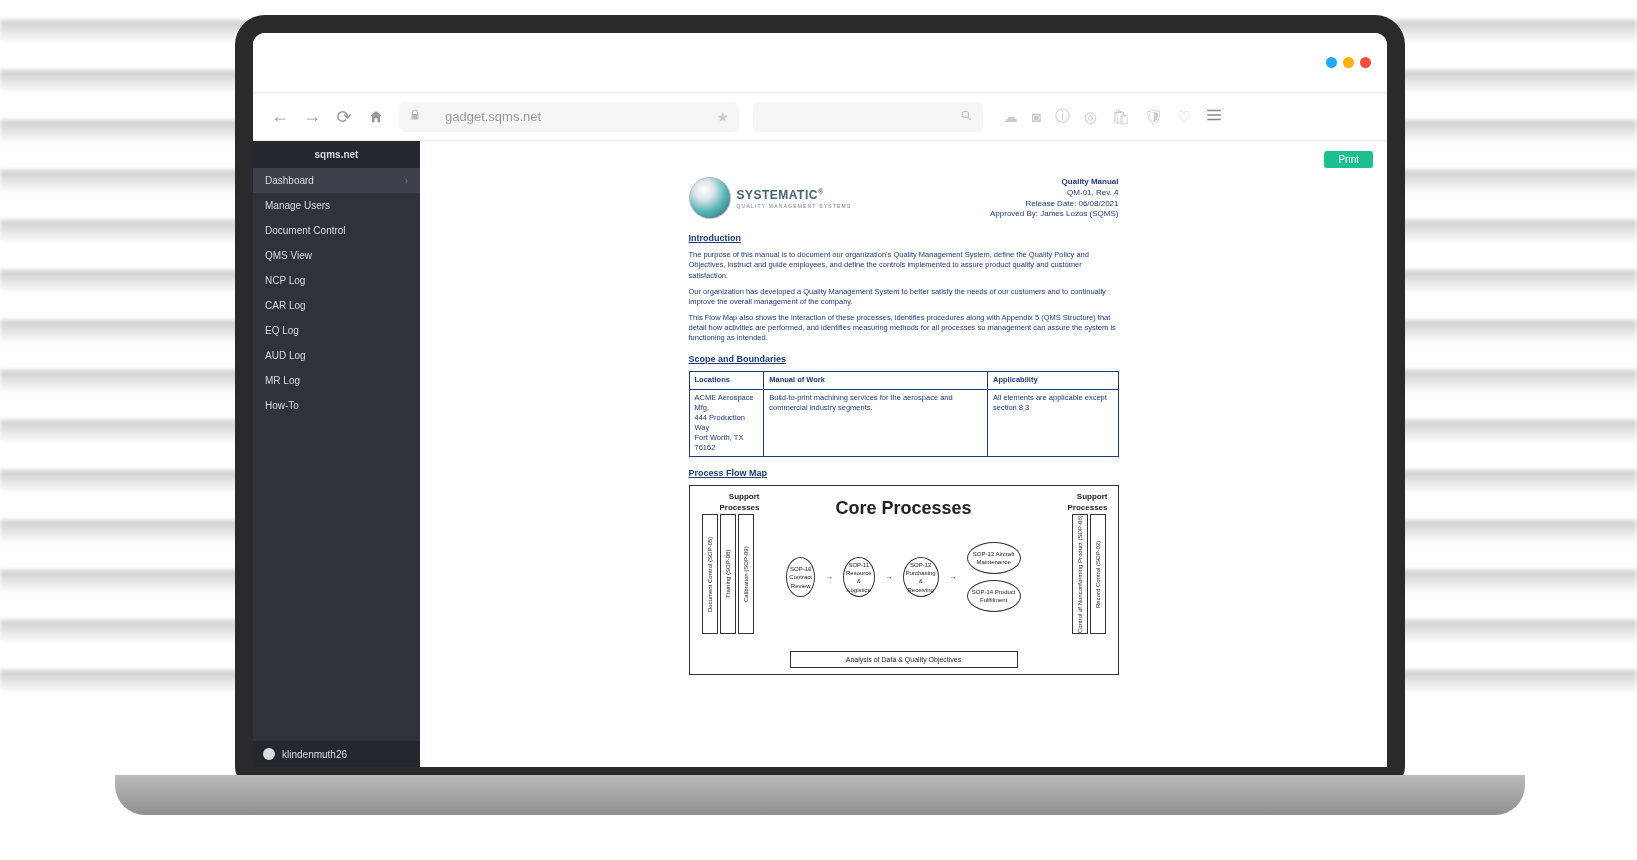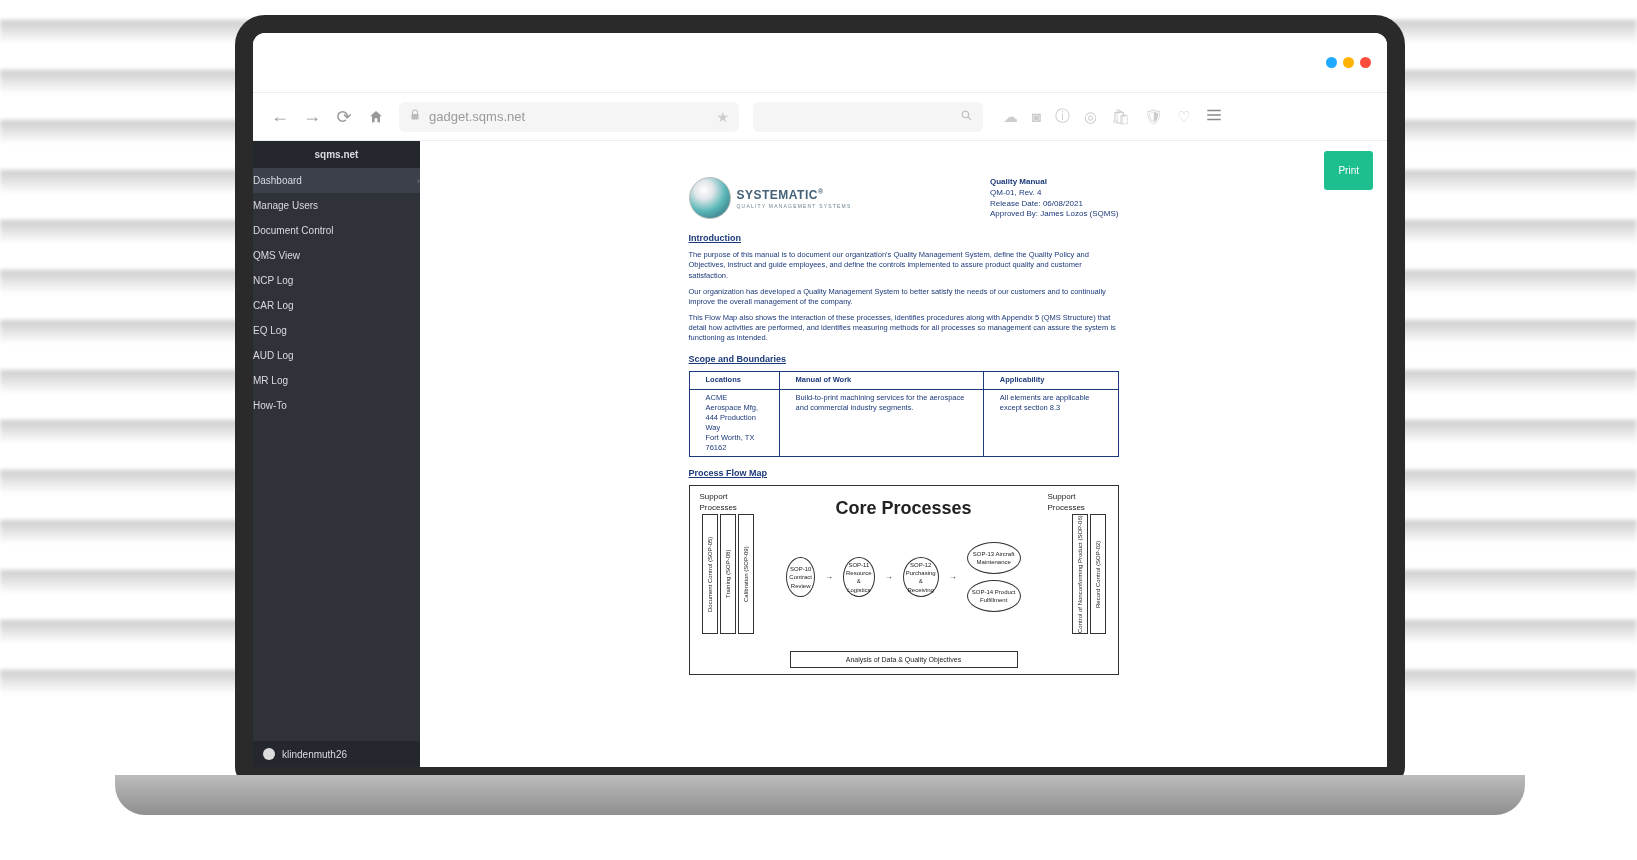--- a/index.html
+++ b/index.html
@@ -36,53 +36,53 @@
     justify-content:flex-end;
   }
   .dot{ width:11px;height:11px;border-radius:50%;}
   .dot.b{background:#1fa9ff}.dot.y{background:#ffb300}.dot.r{background:#ff4d3d}
   .browser-toolbar{
     height:48px; display:flex; align-items:center; padding:0 18px; gap:14px;
     border-bottom:1px solid #eee; color:#999;
   }
   .bt-icon{width:18px;height:18px;display:flex;align-items:center;justify-content:center;font-size:18px}
   .addr{ flex:0 0 340px; height:30px; display:flex; align-items:center;
-    gap:8px; padding:0 10px; background:#f5f5f5; border-radius:6px; color:#9a9a9a; font-size:13px;}
+    gap:24px; padding:0 10px; background:#f5f5f5; border-radius:6px; color:#9a9a9a; font-size:13px;}
   .addr .star{margin-left:auto;color:#ccc;font-size:14px}
   .search{flex:0 0 230px;height:30px;background:#f5f5f5;border-radius:6px;display:flex;align-items:center;justify-content:flex-end;padding:0 10px}
   .tool-icons{display:flex;gap:14px;color:#ccc;font-size:15px;margin-left:6px;align-items:center}
   .menu-icon svg{width:18px;height:18px;stroke:#888}
   
   .app{display:flex;height:calc(100% - 108px);}
   .sidebar{width:167px;background:#2f3239;color:#d9dbe0;font-size:10px;display:flex;flex-direction:column}
   .sb-title{background:#24272d;text-align:center;padding:8px 0;font-weight:bold;font-size:10px}
-  .sb-item{padding:7px 0;cursor:pointer;display:flex;align-items:center}
+  .sb-item{padding:7px 12px;cursor:pointer;display:flex;align-items:center}
   .sb-item .chev{margin-left:auto;color:#888;font-size:9px}
   .sb-item.active{background:#3c404a}
   .sb-footer{margin-top:auto;background:#24272d;padding:7px 10px;display:flex;align-items:center;gap:7px;font-size:10px}
   .avatar{width:12px;height:12px;border-radius:50%;background:#ddd}
   .main{flex:1;background:#fff;position:relative;overflow:auto}
   .print-btn{position:absolute;top:10px;right:14px;background:#1dbf8f;color:#fff;border:none;
-    padding:14px 14px;font-size:10px;border-radius:3px;cursor:pointer}
+    padding:3px 14px;font-size:10px;border-radius:3px;cursor:pointer}
   .doc{width:430px;margin:36px auto 0;font-size:8px;color:#1c3a7a;line-height:1.35}
   .doc-header{display:flex;justify-content:space-between;align-items:flex-start;margin-bottom:12px}
   .logo-wrap{display:flex;align-items:center;gap:6px}
   .logo-ball{width:42px;height:42px;border-radius:50%;
     background:radial-gradient(circle at 35% 30%,#fff 0%,#dfe5e9 25%,#5bb8b8 55%,#2a5f6f 100%);
     border:1px solid #bbb}
   .logo-text .l1{font-size:12px;font-weight:bold;color:#466278;letter-spacing:.5px}
   .logo-text .l2{font-size:5px;color:#6b8494;letter-spacing:1.2px}
-  .doc-meta{color:#1c3a7a;font-size:8px}
+  .doc-meta{text-align:right;color:#1c3a7a;font-size:8px}
   .doc h3{font-size:9px;color:#1c3a7a;text-decoration:underline;margin:10px 0 6px;font-weight:bold}
   .doc p{margin-bottom:6px;font-size:7.5px}
   table.scope{width:100%;border-collapse:collapse;font-size:7.5px;color:#1c3a7a;margin-top:4px}
-  table.scope th,table.scope td{border:1px solid #1c3a7a;padding:3px 16px;text-align:left;vertical-align:top}
+  table.scope th,table.scope td{border:1px solid #1c3a7a;padding:3px 5px;text-align:left;vertical-align:top}
   
   .flow{border:1px solid #333;margin-top:6px;padding:8px 10px;position:relative;height:190px;color:#222}
-  .support{position:absolute;top:6px;width:60px;text-align:left;font-size:8px;font-weight:normal}
+  .support{position:absolute;top:6px;width:60px;text-align:right;font-size:8px;font-weight:bold}
   .support.left{left:10px}.support.right{right:10px}
   .vcol{position:absolute;top:28px;width:16px;height:120px;border:1px solid #333;font-size:6px;
     display:flex;align-items:center;justify-content:center;writing-mode:vertical-rl;transform:rotate(180deg)}
   .flow h4{text-align:center;font-size:18px;font-weight:bold;margin-top:2px}
   .ovals{position:absolute;top:56px;left:100px;right:100px;display:flex;gap:10px;align-items:center;justify-content:center}
   .oval{width:54px;height:40px;border:1px solid #333;border-radius:50%;font-size:6px;
     display:flex;align-items:center;justify-content:center;text-align:center;padding:2px;background:#fff}
   .oval-stack{display:flex;flex-direction:column;gap:6px}
   .analysis{position:absolute;bottom:6px;left:100px;right:100px;border:1px solid #333;
     text-align:center;font-size:7px;padding:3px}

